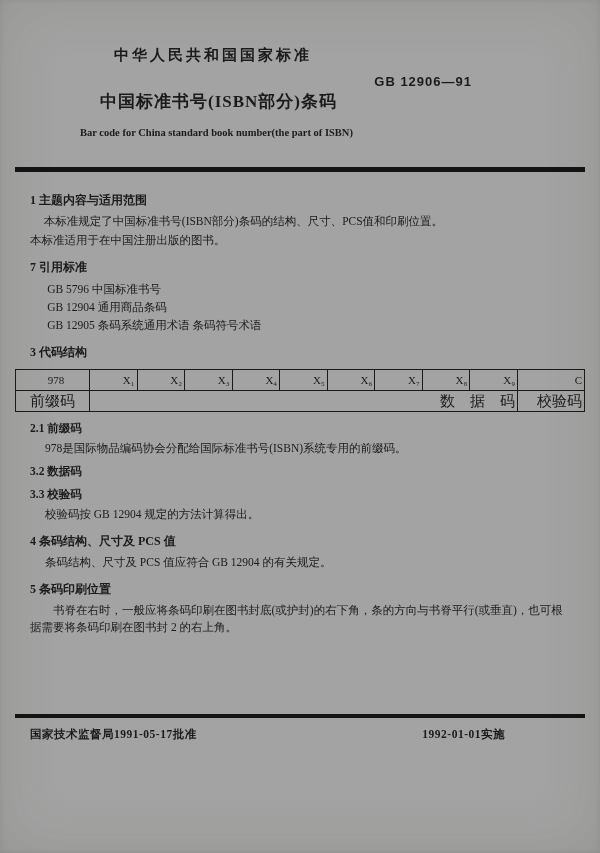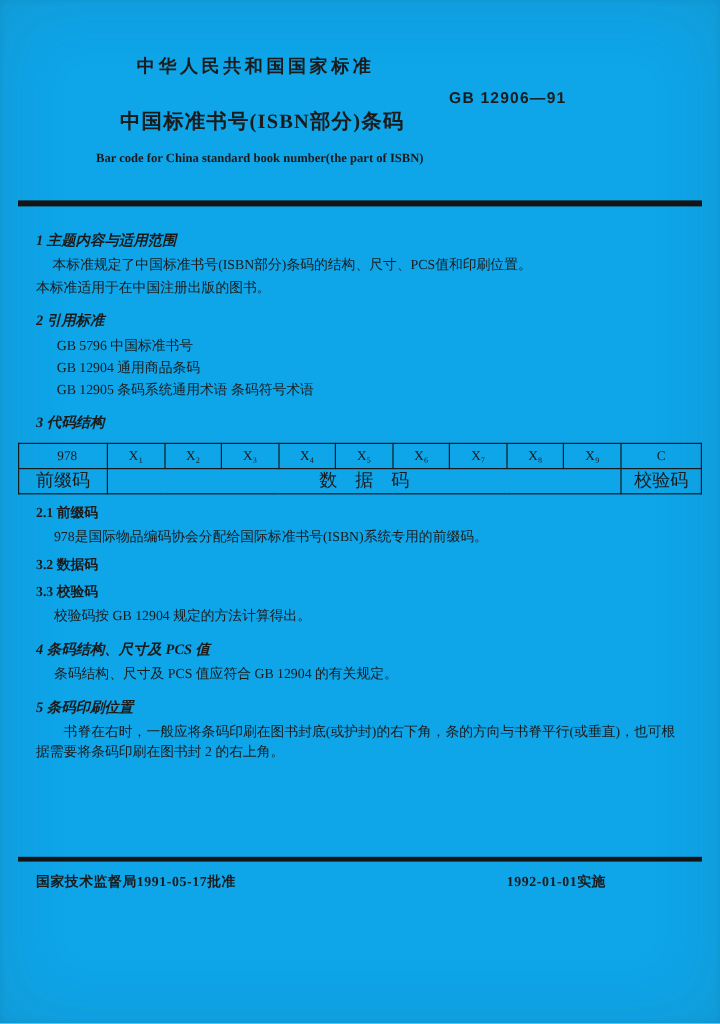--- a/index.html
+++ b/index.html
@@ -1,44 +1,44 @@
 <!DOCTYPE html>
 <html><head>
 <meta charset="utf-8">
 <style>
   html,body { margin:0; padding:0; background:#d8d6d2; }
   .page {
     position:relative;
     width:600px; height:853px;
     margin:0 auto;
-    background:#0ea5e9;
+    background:#a3a3a3;
     box-shadow: inset 0 0 60px rgba(60,55,45,0.12), inset 0 0 6px rgba(0,0,0,0.08);
     color:#1b1b1b;
     font-family:"Liberation Serif","DejaVu Serif",serif;
     overflow:hidden;
   }
   
   .std-label { position:absolute; left:114px; top:46px; font-size:15px; font-weight:bold; letter-spacing:3px; }
   .doc-number { position:absolute; right:128px; top:74px; font-size:13px; font-weight:bold; letter-spacing:1px; font-family:"Liberation Sans","DejaVu Sans",sans-serif; }
   .doc-title { position:absolute; left:100px; top:90px; font-size:17px; font-weight:bold; letter-spacing:1px; margin:0; }
   .doc-title-en { position:absolute; left:80px; top:127px; font-size:10.5px; font-weight:bold; }
   .rule-top { position:absolute; left:15px; right:15px; top:167px; height:5px; background:#141414; }
   
   .body-area { position:absolute; top:190px; left:30px; right:30px; font-size:11.5px; line-height:17px; }
-  .h2 { font-size:12px; font-weight:bold; margin:10px 0 4px;font-style:italic; }
+  .h2 { font-size:12px; font-weight:bold; margin:10px 0 4px; }
   .h2.first { margin-top:2px; }
   .h3 { font-size:11.5px; font-weight:bold; margin:6px 0 3px; }
   .para { margin:2px 0; }
   .ind1 { text-indent:1.2em; }
   .ind2 { text-indent:2em; }
   .sub-para { padding-left:1.3em; margin:2px 0; }
   .ref-line { padding-left:1.5em; line-height:18px; }
   
   .code-table { border-collapse:collapse; table-layout:fixed; width:570px; margin:8px 0 8px -15px; }
-  .code-table td { border:1.5px solid #1a1a1a; text-align:center; font-size:11px; height:20px; padding:0 2px; overflow:hidden; }
+  .code-table td { border:1.5px solid #1a1a1a; text-align:right; font-size:11px; height:20px; padding:0 2px; overflow:hidden; }
   .code-table .c-prefix { width:62px; text-align:center; padding-left:9px; }
   .code-table .c-check { width:62px; }
   .code-table .lbl { font-size:15px; }
   .code-table .lbl-prefix { text-align:center; padding-left:2px; }
   
   .rule-bottom { position:absolute; left:15px; right:15px; top:714px; height:4px; background:#141414; }
   .footer-left { position:absolute; left:30px; top:727px; font-size:11.5px; font-weight:bold; letter-spacing:0.5px; }
   .footer-right { position:absolute; right:95px; top:727px; font-size:11.5px; font-weight:bold; letter-spacing:0.5px; }
 </style>
 </head>
@@ -51,21 +51,21 @@
   <h1 class="doc-title">中国标准书号(ISBN部分)条码</h1>
   <div class="doc-title-en">Bar code for China standard book number(the part of ISBN)</div>
   <div class="rule-top"></div>
 
   <div class="body-area">
 
     <div class="h2 first">1  主题内容与适用范围</div>
     <div class="para ind1">本标准规定了中国标准书号(ISBN部分)条码的结构、尺寸、PCS值和印刷位置。</div>
     <div class="para">本标准适用于在中国注册出版的图书。</div>
 
-    <div class="h2">2  引用标准</div>
+    <div class="h2">7  引用标准</div>
     <div class="ref-line">GB 5796  中国标准书号</div>
     <div class="ref-line">GB 12904  通用商品条码</div>
     <div class="ref-line">GB 12905  条码系统通用术语  条码符号术语</div>
 
     <div class="h2">3  代码结构</div>
 
     <table class="code-table">
       <tbody>
           <tr>
         <td class="c-prefix">978</td>

